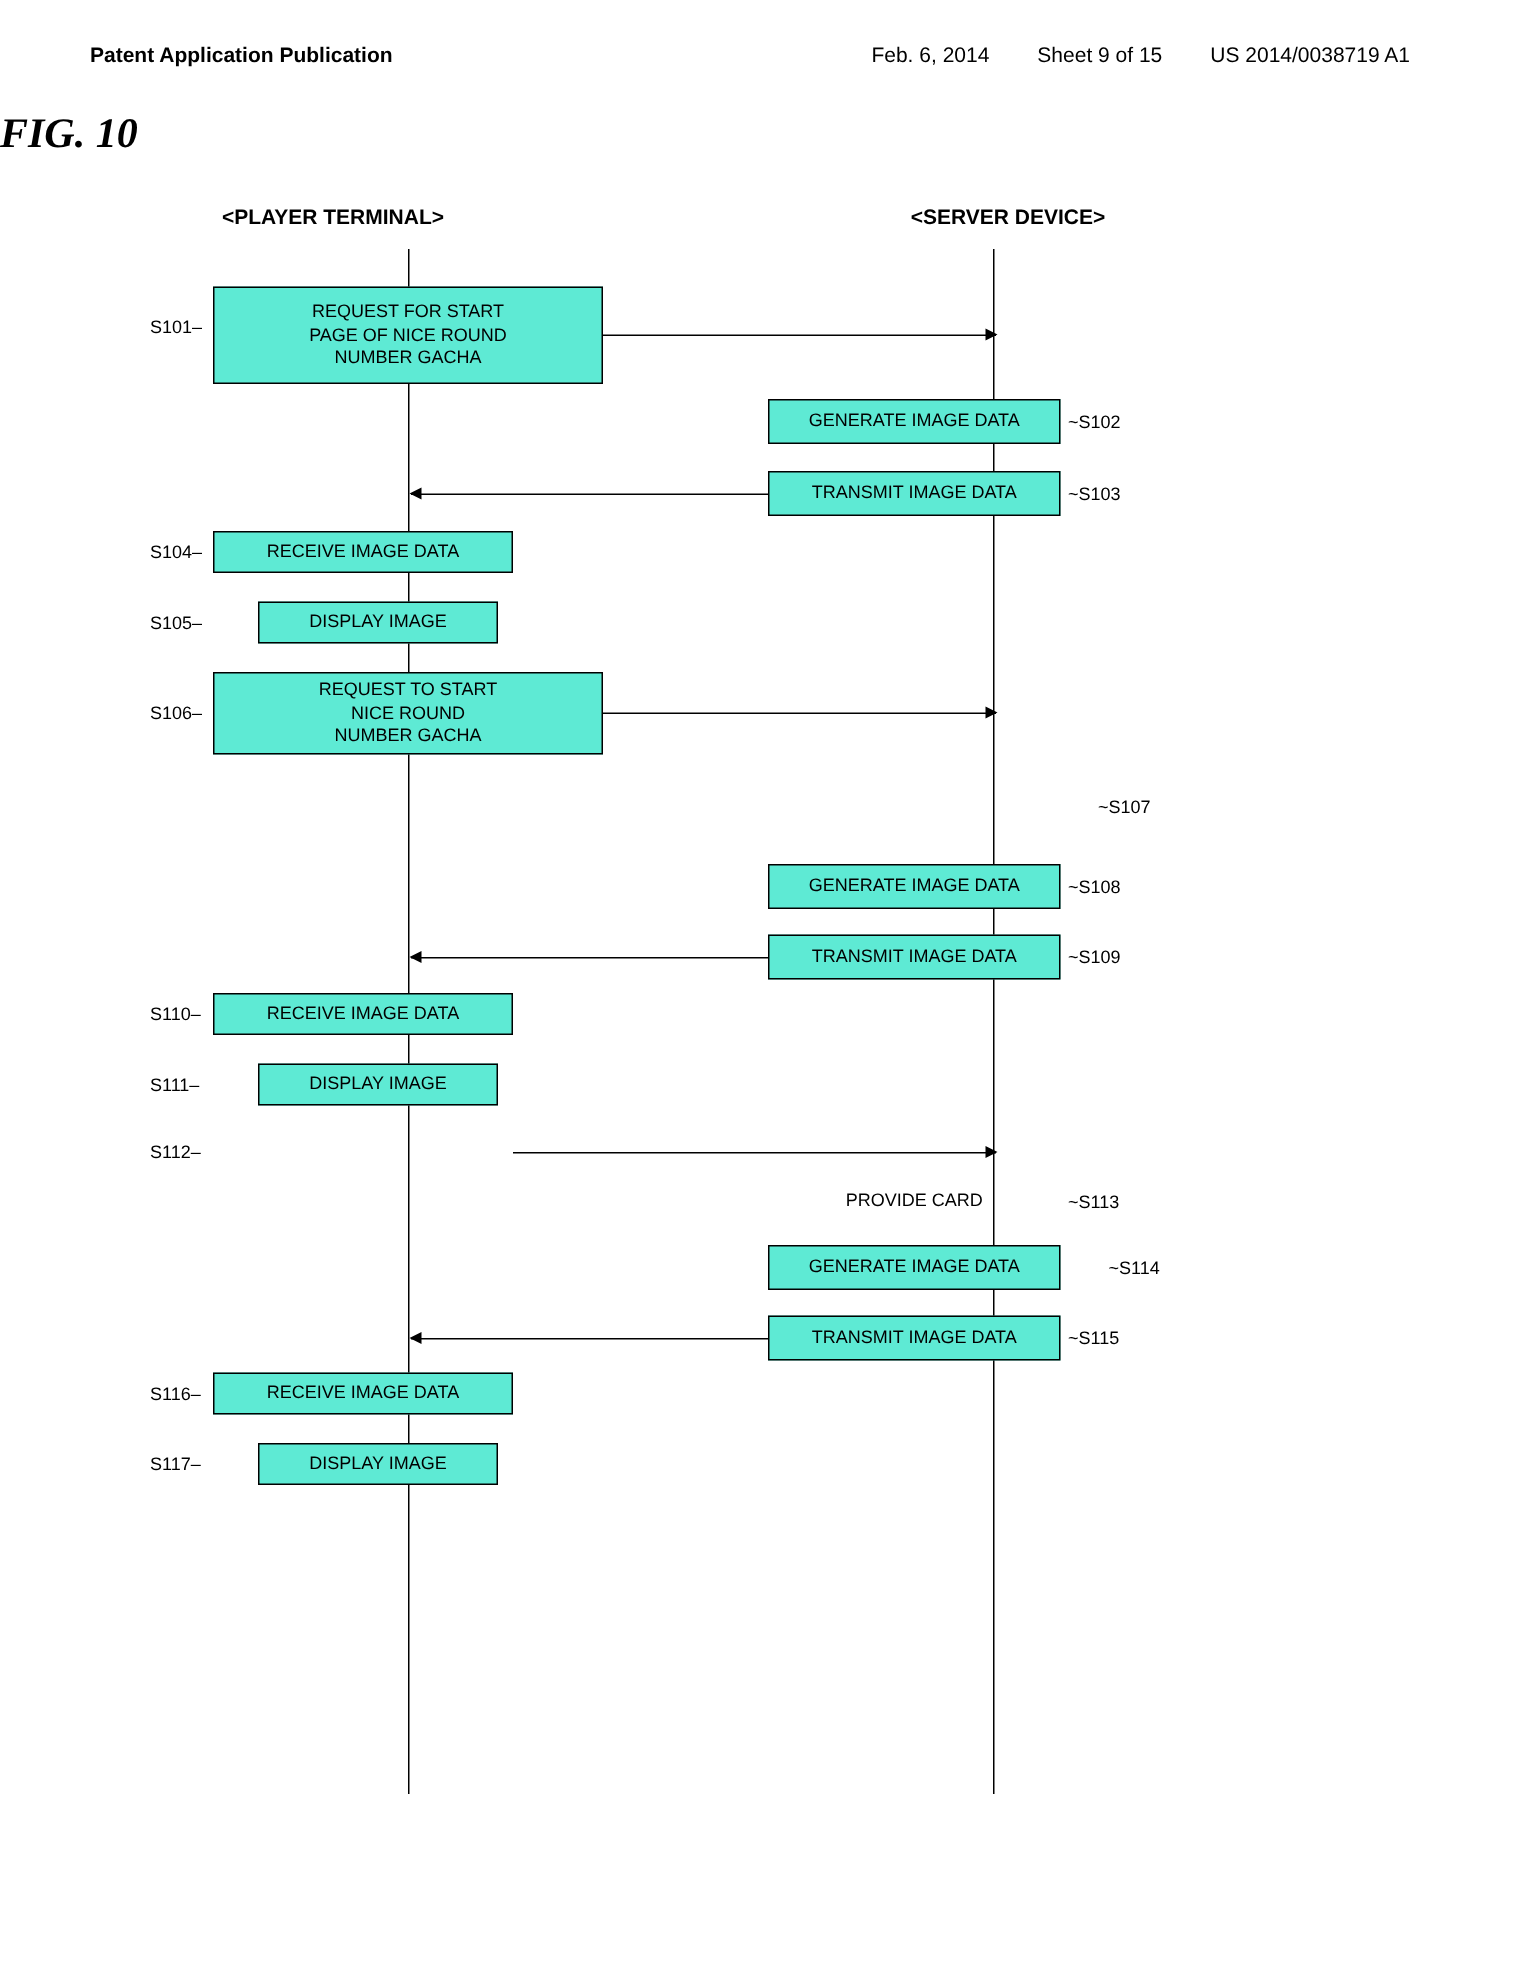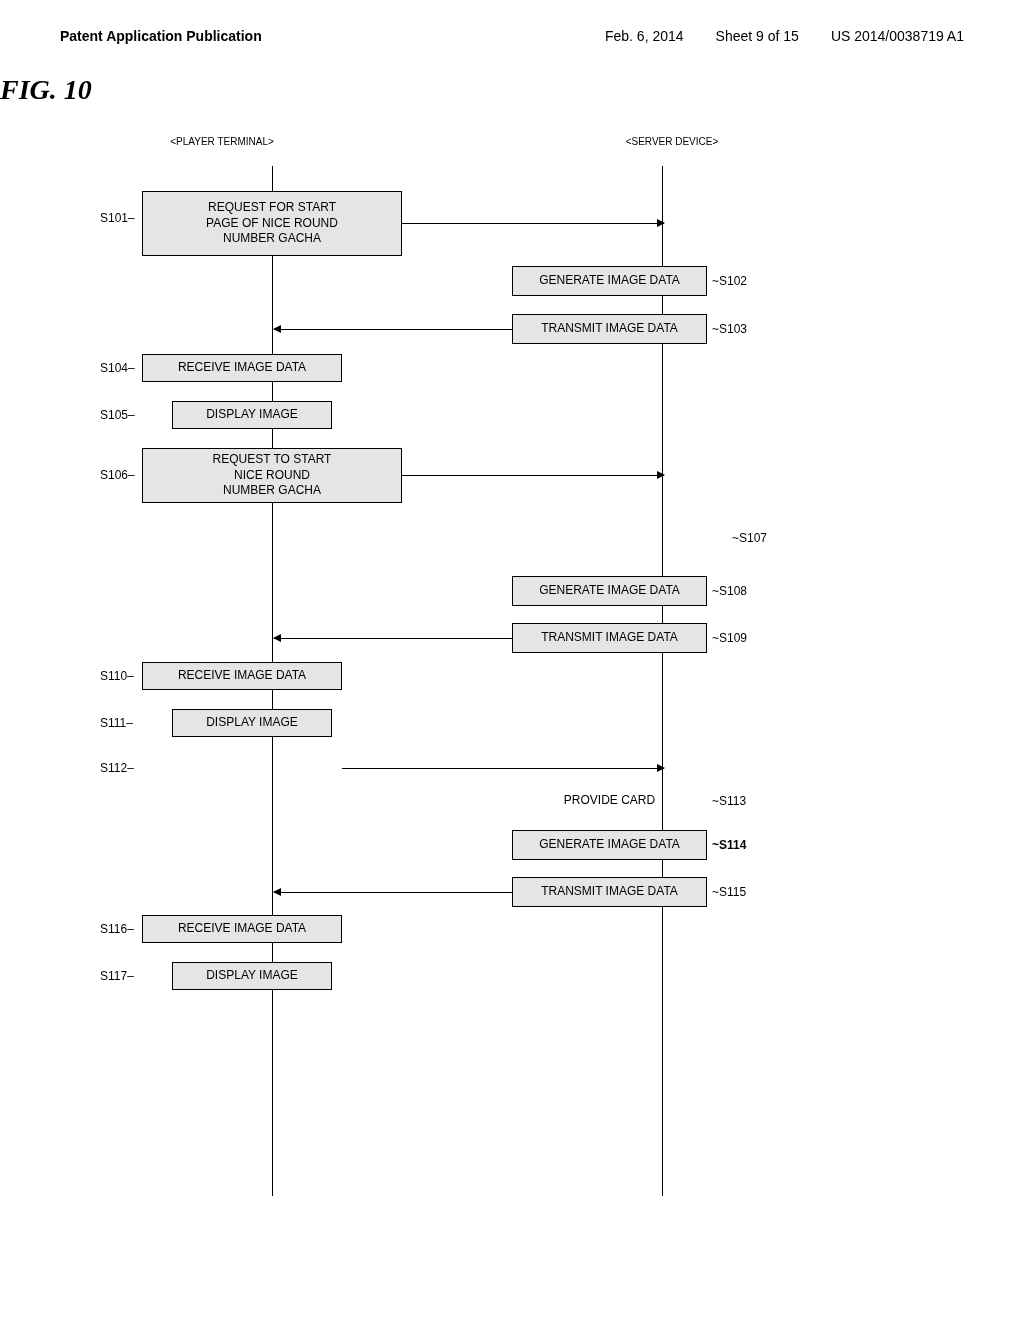--- a/index.html
+++ b/index.html
@@ -9,21 +9,21 @@
       width: 1024px;
       min-height: 1320px;
       position: relative;
       overflow-x: hidden;
     }
 
     .header {
       display: flex;
       justify-content: space-between;
       align-items: flex-start;
-      padding: 28px 60px 10px 60px;
+      padding: 28px 84px 10px 60px;
       font-size: 14px;
     }
 
     .header-left {
       font-weight: bold;
       font-size: 14px;
     }
 
     .header-right {
       display: flex;
@@ -43,23 +43,23 @@
     .diagram-container {
       position: relative;
       width: 860px;
       margin: 0 auto;
       height: 1080px;
     }
 
     
     .col-header {
       position: absolute;
-      font-size: 10px;
+      font-size: 14px;
       text-align: center;
-      font-weight: normal;
+      font-weight: bold;
     }
 
     
     .vline {
       position: absolute;
       width: 1px;
       background: #000;
     }
 
     
@@ -89,21 +89,21 @@
       top: -4px;
       border-right: 8px solid #000;
       border-top: 4px solid transparent;
       border-bottom: 4px solid transparent;
     }
 
     
     .step-box {
       position: absolute;
       border: 1.5px solid #000;
-      background: #e5e5e5;
+      background: #5eead4;
       display: flex;
       align-items: center;
       justify-content: center;
       text-align: center;
       font-size: 12px;
       font-weight: normal;
       line-height: 1.3;
     }
 
     
@@ -198,21 +198,21 @@
   <div class="step-num" style="left: 18px; top: 625px;">S112‒</div>
 
   <div class="harrow" style="left: 260px; top: 632px; width: 322px;"></div>
 
   <div class="step-num" style="left: 630px; top: 658px;">~S113</div>
   <div style="position:absolute; left:430px; top:650px; width:195px; height:28px; display:flex; align-items:center; justify-content:center; font-size:12px;">PROVIDE CARD</div>
 
   <div class="step-box" style="left: 430px; top: 694px; width: 195px; height: 30px;">
     <span>GENERATE IMAGE DATA</span>
   </div>
-  <div class="step-num" style="left: 630px; top: 702px; font-weight: bold;">~S114</div>
+  <div class="step-num" style="left: 657px; top: 702px;">~S114</div>
 
   <div class="step-box" style="left: 430px; top: 741px; width: 195px; height: 30px;">
     <span>TRANSMIT IMAGE DATA</span>
   </div>
   <div class="step-num" style="left: 630px; top: 749px;">~S115</div>
 
   <div class="harrow left-arrow" style="left: 192px; top: 756px; width: 238px;"></div>
 
   <div class="step-box" style="left: 60px; top: 779px; width: 200px; height: 28px;">
     <span>RECEIVE IMAGE DATA</span>

